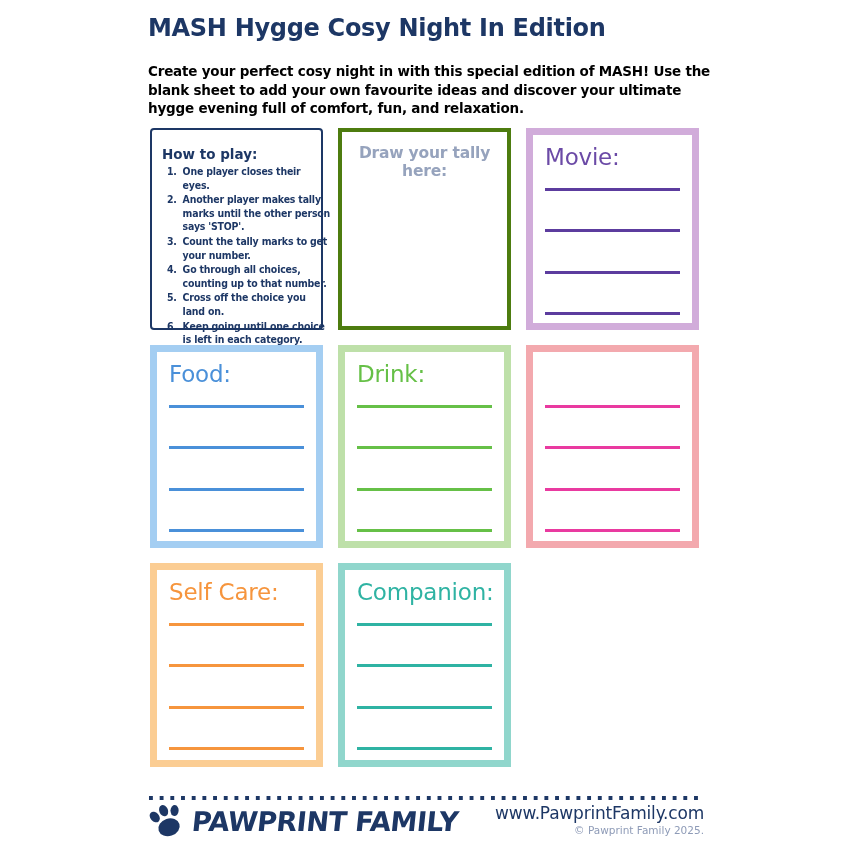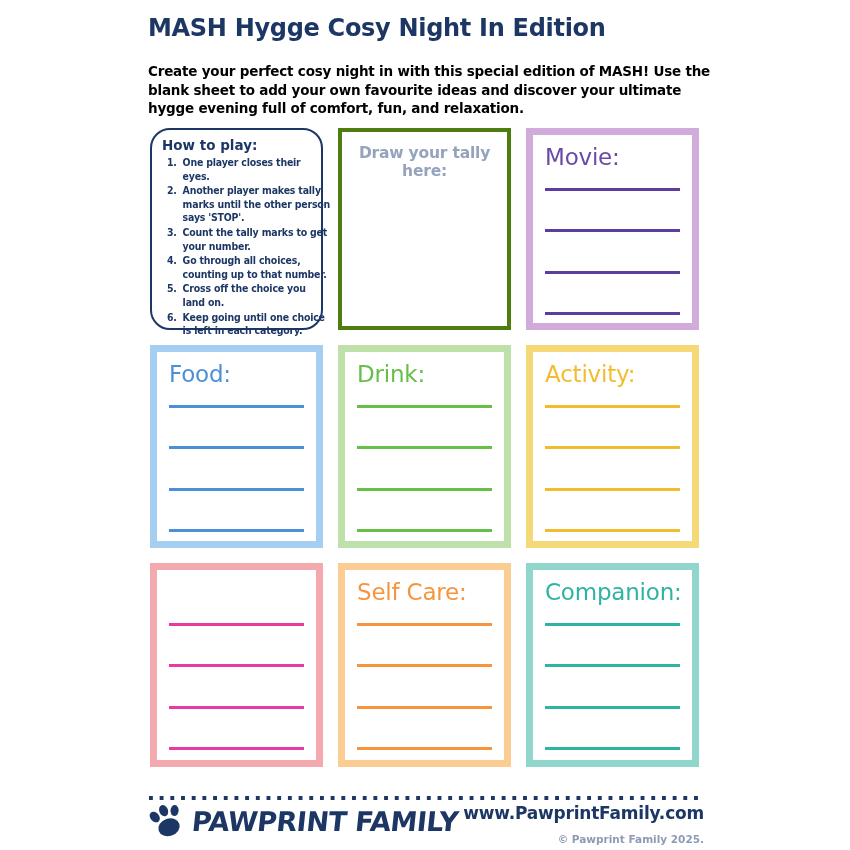--- a/index.html
+++ b/index.html
@@ -13,21 +13,21 @@
          letter-spacing:-0.2px;color:#000000;}
 
   
   .grid{position:absolute;left:150px;top:128px;display:grid;
         grid-template-columns:173px 173px 173px;
         grid-template-rows:202px 203px 204px;
         column-gap:15px;row-gap:15px;}
   .grid > section{box-sizing:border-box;position:relative;background:#fff;}
 
   
-  .howto{border:2px solid #1d3765;border-radius:20px;padding:7px 9px;}
+  .howto{border:2px solid #1d3765;border-radius:4px;padding:16px 9px;}
   .howto h2{margin:0 0 3px 1px;font-size:13.5px;font-weight:bold;color:#1d3765;}
   .howto ol{margin:0;padding:0 0 0 20px;font-size:10px;font-weight:bold;line-height:13.6px;
             letter-spacing:-0.2px;color:#1d3765;transform:scaleX(0.94);transform-origin:left top;width:106%;}
   .howto li{margin:0 0 1px 0;padding-left:3px;}
 
   
   .tally{border:4px solid #4d7c0f;}
   .tally .lbl{margin-top:12px;text-align:center;font-size:15.5px;font-weight:bold;
               letter-spacing:-0.2px;color:#96a3bd;}
 
@@ -43,22 +43,22 @@
   .dots{position:absolute;left:148px;top:795px;width:556px;height:6px;
         background:radial-gradient(circle 2.3px at 3px 3px,#1d3765 97%,rgba(0,0,0,0)) left top repeat-x;
         background-size:10.7px 6px;}
   .f-row{position:absolute;left:148px;top:803px;width:556px;display:flex;
          justify-content:space-between;align-items:flex-start;}
   .brand{display:flex;align-items:center;gap:6px;}
   .brand svg{display:block;}
   .brand .bn{font-size:27px;font-weight:bold;letter-spacing:-0.5px;color:#1d3765;
              transform:skewX(-6deg);white-space:nowrap;}
   .site{text-align:right;}
-  .site .url{font-size:17px;font-weight:bold;letter-spacing:-0.2px;color:#1d3765;cursor:pointer;}
-  .site .cr{margin-top:10px;font-size:10.5px;font-weight:bold;color:#8e9bb7;}
+  .site .url{font-size:17px;font-weight:normal;letter-spacing:-0.2px;color:#1d3765;cursor:pointer;}
+  .site .cr{margin-top:1px;font-size:10.5px;font-weight:normal;color:#8e9bb7;}
 </style>
 </head>
 <body>
 
 <div class="sheet">
 
   <div class="hdr">
     <h1>MASH Hygge Cosy Night In Edition</h1>
     <p>Create your perfect cosy night in with this special edition of MASH! Use the blank sheet to add your own favourite ideas and discover your ultimate hygge evening full of comfort, fun, and relaxation.</p>
   </div>
@@ -98,27 +98,20 @@
     </section>
 
     <section class="cat" style="--bd: #bee0a9; --ac: #66c047; --ln: #66c047;">
       <h2>Drink:</h2>
       <div class="line l1"></div>
       <div class="line l2"></div>
       <div class="line l3"></div>
       <div class="line l4"></div>
     </section>
 
-    <section class="cat" style="--bd: #f5d877; --ac: #f2bc2f; --ln: #f2bc2f;">
-      <h2>Activity:</h2>
-      <div class="line l1"></div>
-      <div class="line l2"></div>
-      <div class="line l3"></div>
-      <div class="line l4"></div>
-    </section>
 
     <section class="cat" style="--bd: #f3a9ae; --ac: #e93aa0; --ln: #e93aa0;">
       <div class="line l1"></div>
       <div class="line l2"></div>
       <div class="line l3"></div>
       <div class="line l4"></div>
     </section>
 
     <section class="cat" style="--bd: #fbcd93; --ac: #f6953d; --ln: #f6953d;">
       <h2>Self Care:</h2>

